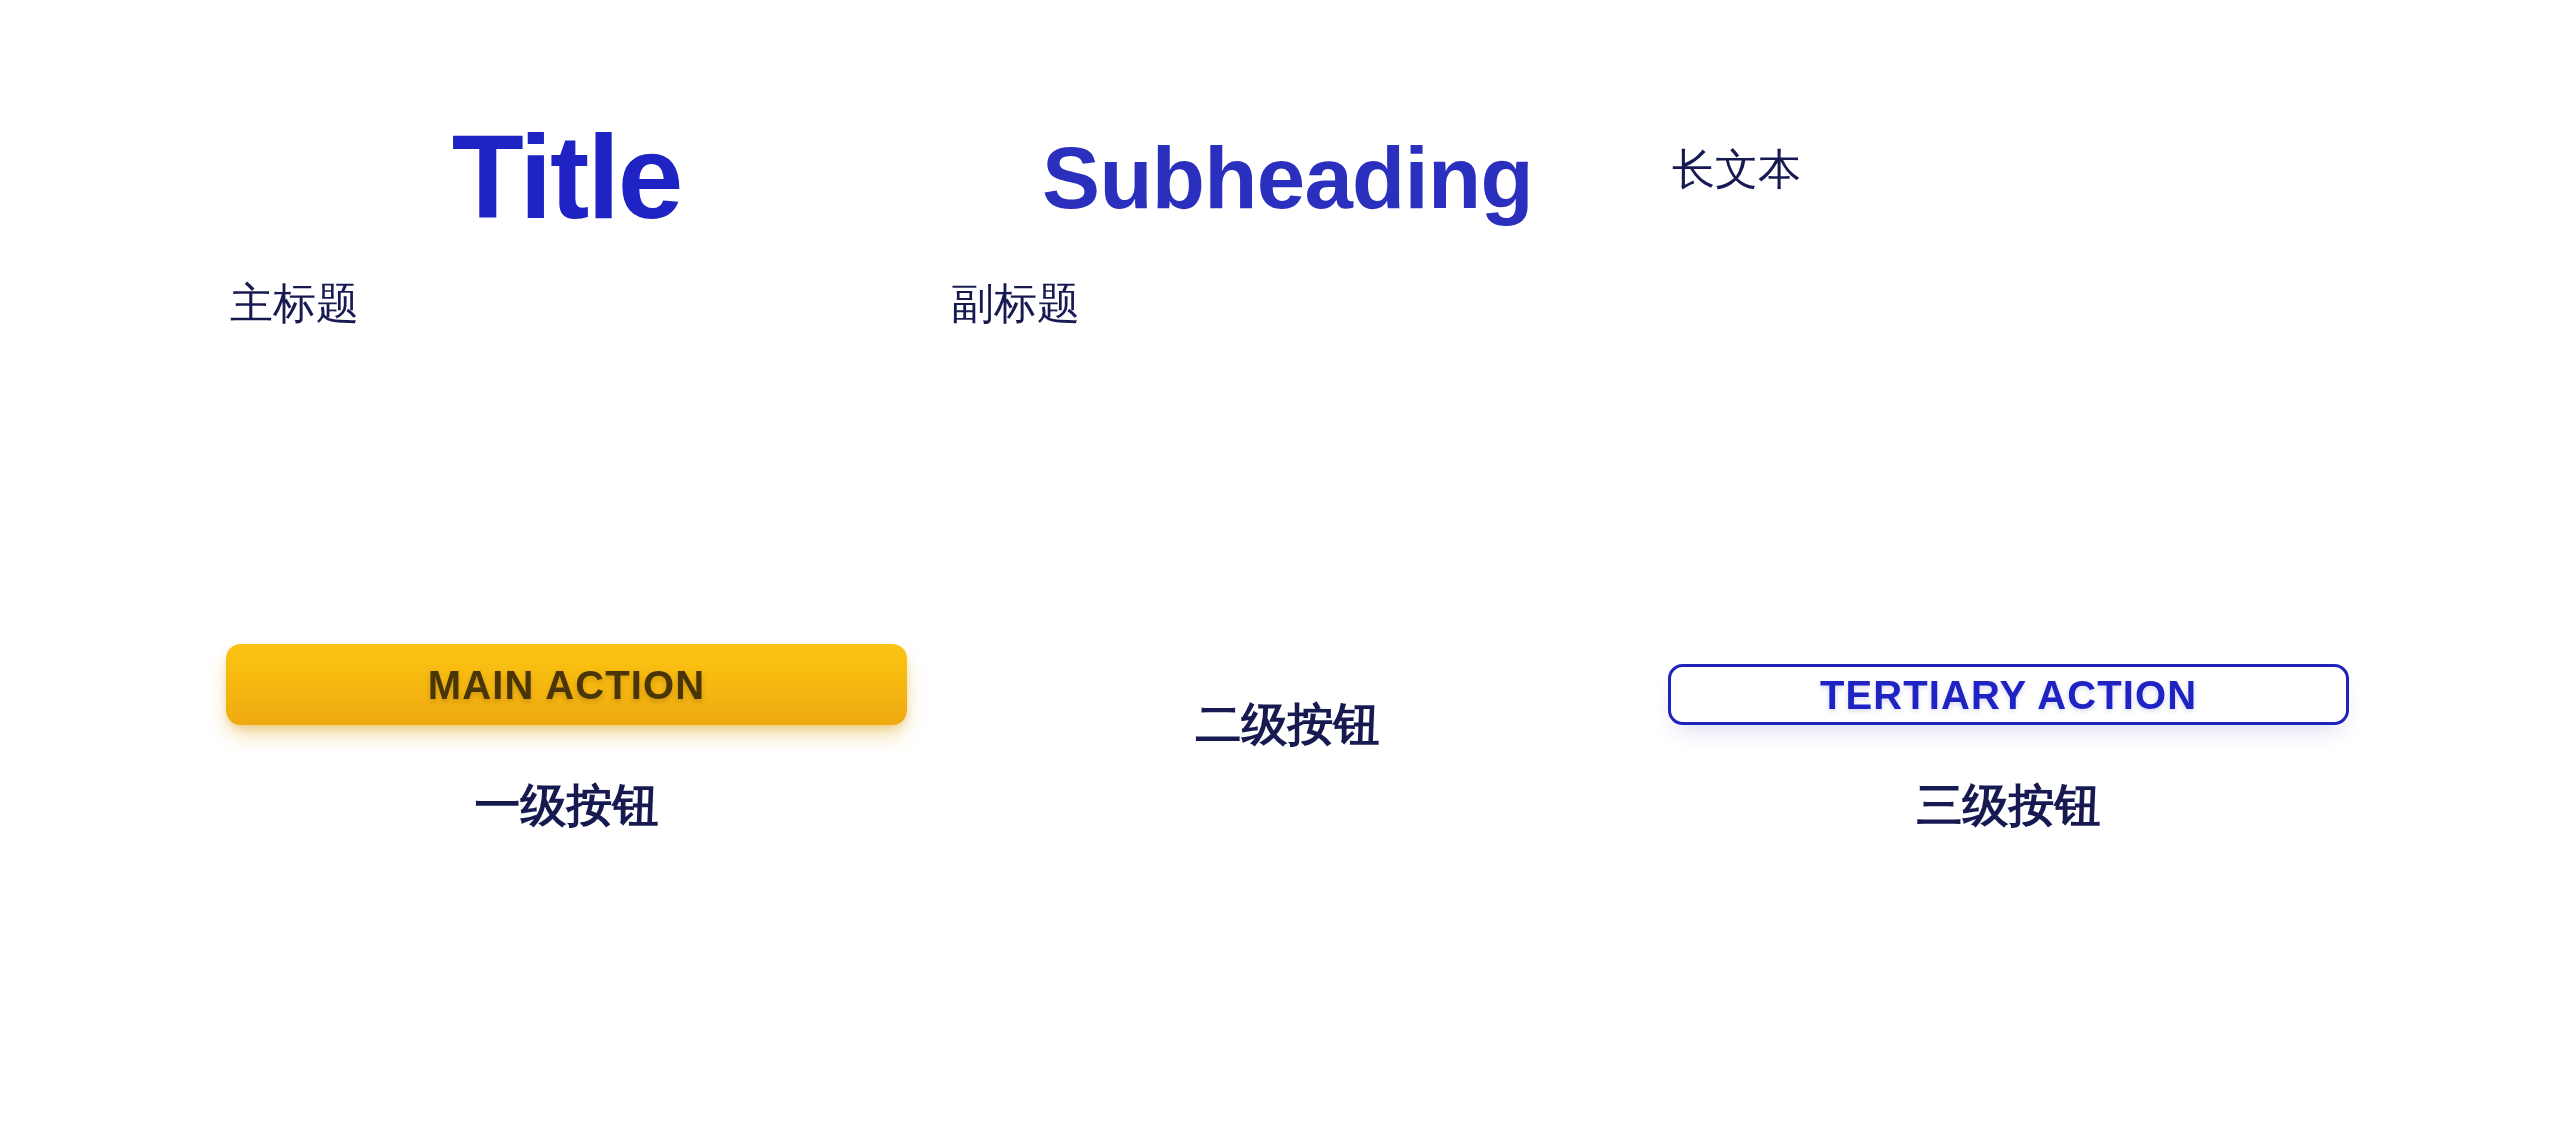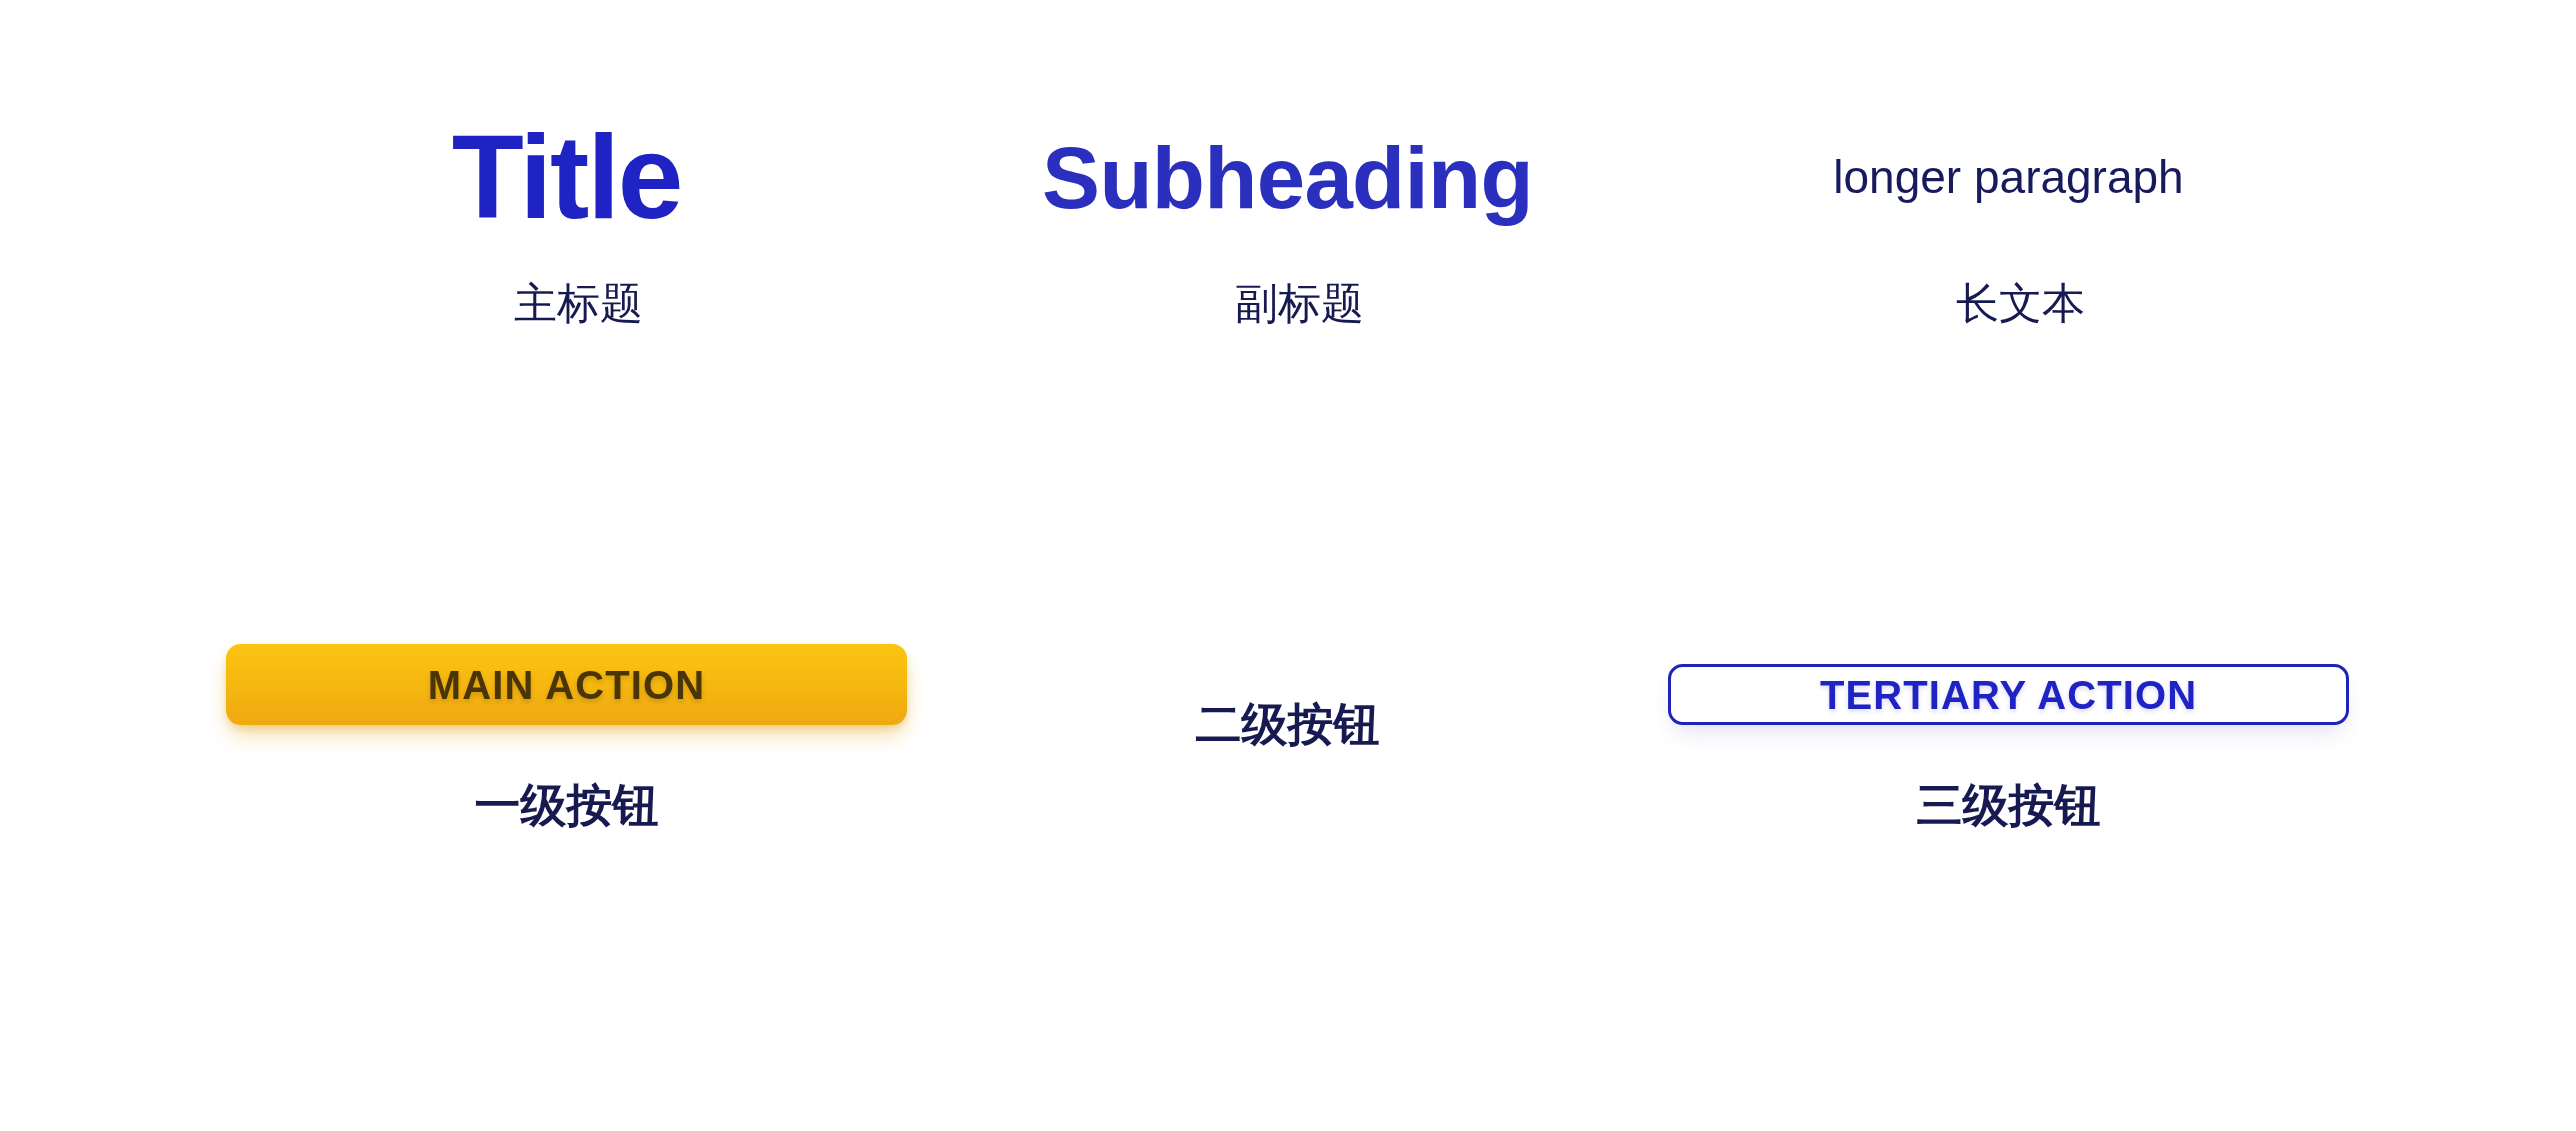--- a/index.html
+++ b/index.html
@@ -28,21 +28,20 @@
     left: 0;
     top: 110px;
     width: 2576px;
     height: 324px;
     display: flex;
   }
   .type-col {
     flex: 0 0 721px;
     display: flex;
     flex-direction: column;
-    align-items: center;
   }
   .type-col.col-1 { margin-left: 206px; }
   .type-col.col-2 { }
   .type-col.col-3 { }
 
   .type-sample {
     display: block;
     color: #1f23c4;
     line-height: 1;
     white-space: nowrap;
@@ -167,23 +166,20 @@
     </div>
 
     <div class="type-col col-2">
       <div class="sample-slot">
         <span class="type-sample sample-subheading">Subheading</span>
       </div>
       <div class="type-caption">副标题</div>
     </div>
 
     <div class="type-col col-3">
-      <div class="sample-slot">
-        <span class="type-sample sample-paragraph">longer paragraph</span>
-      </div>
       <div class="type-caption">长文本</div>
     </div>
 
   </div>
 
   <div class="btn-row">
 
     <div class="btn-col bcol-1">
       <button class="btn btn-primary">MAIN ACTION</button>
       <div class="btn-caption">一级按钮</div>

